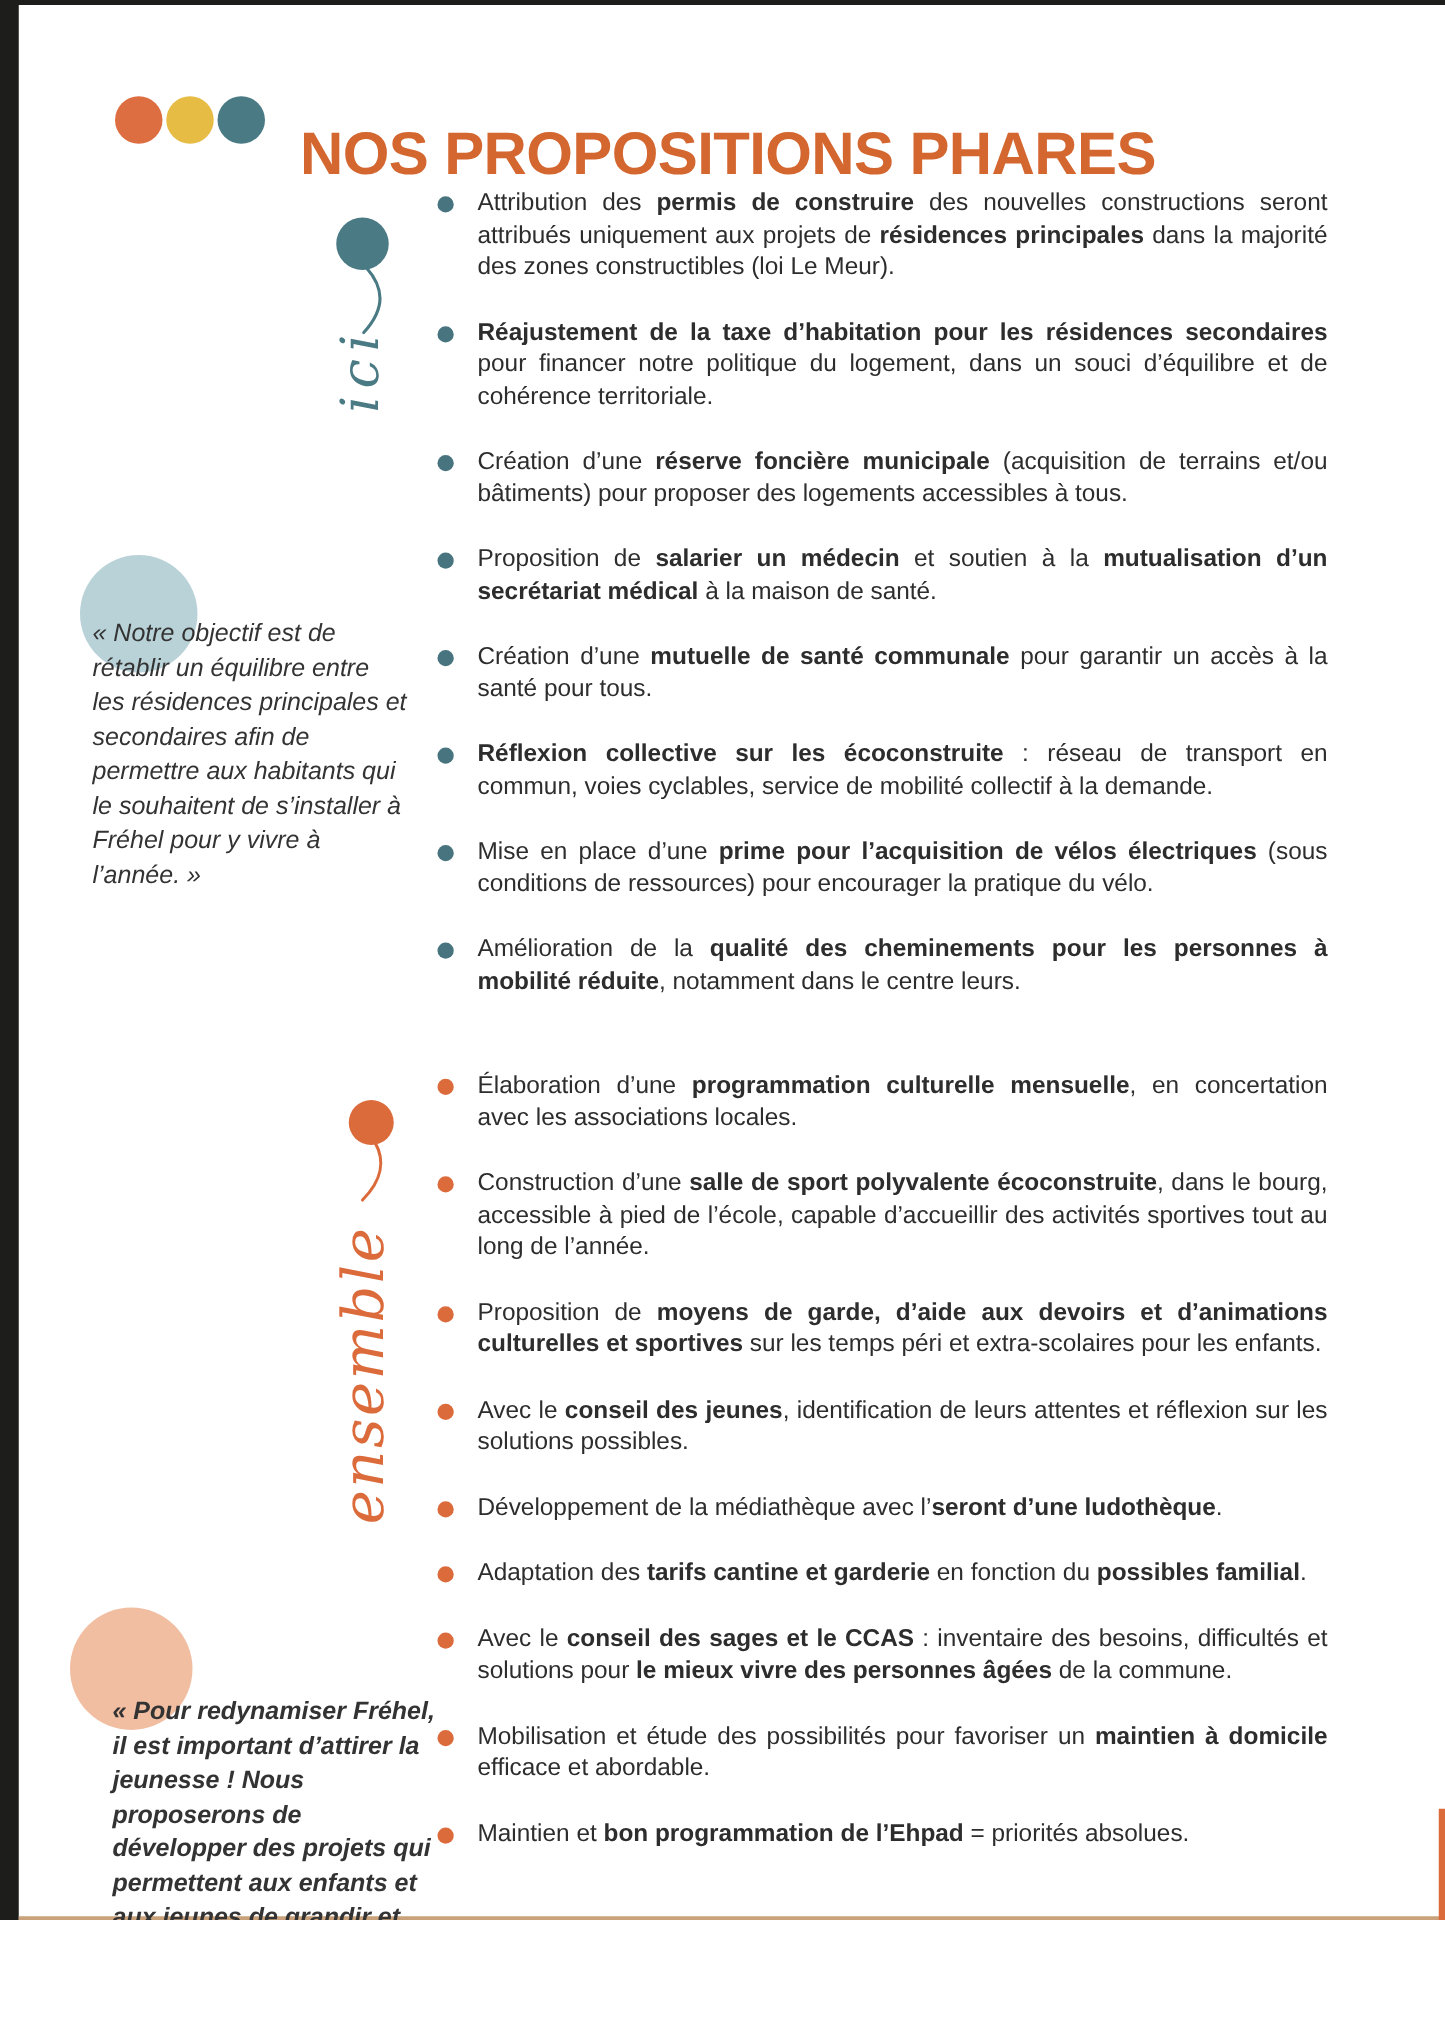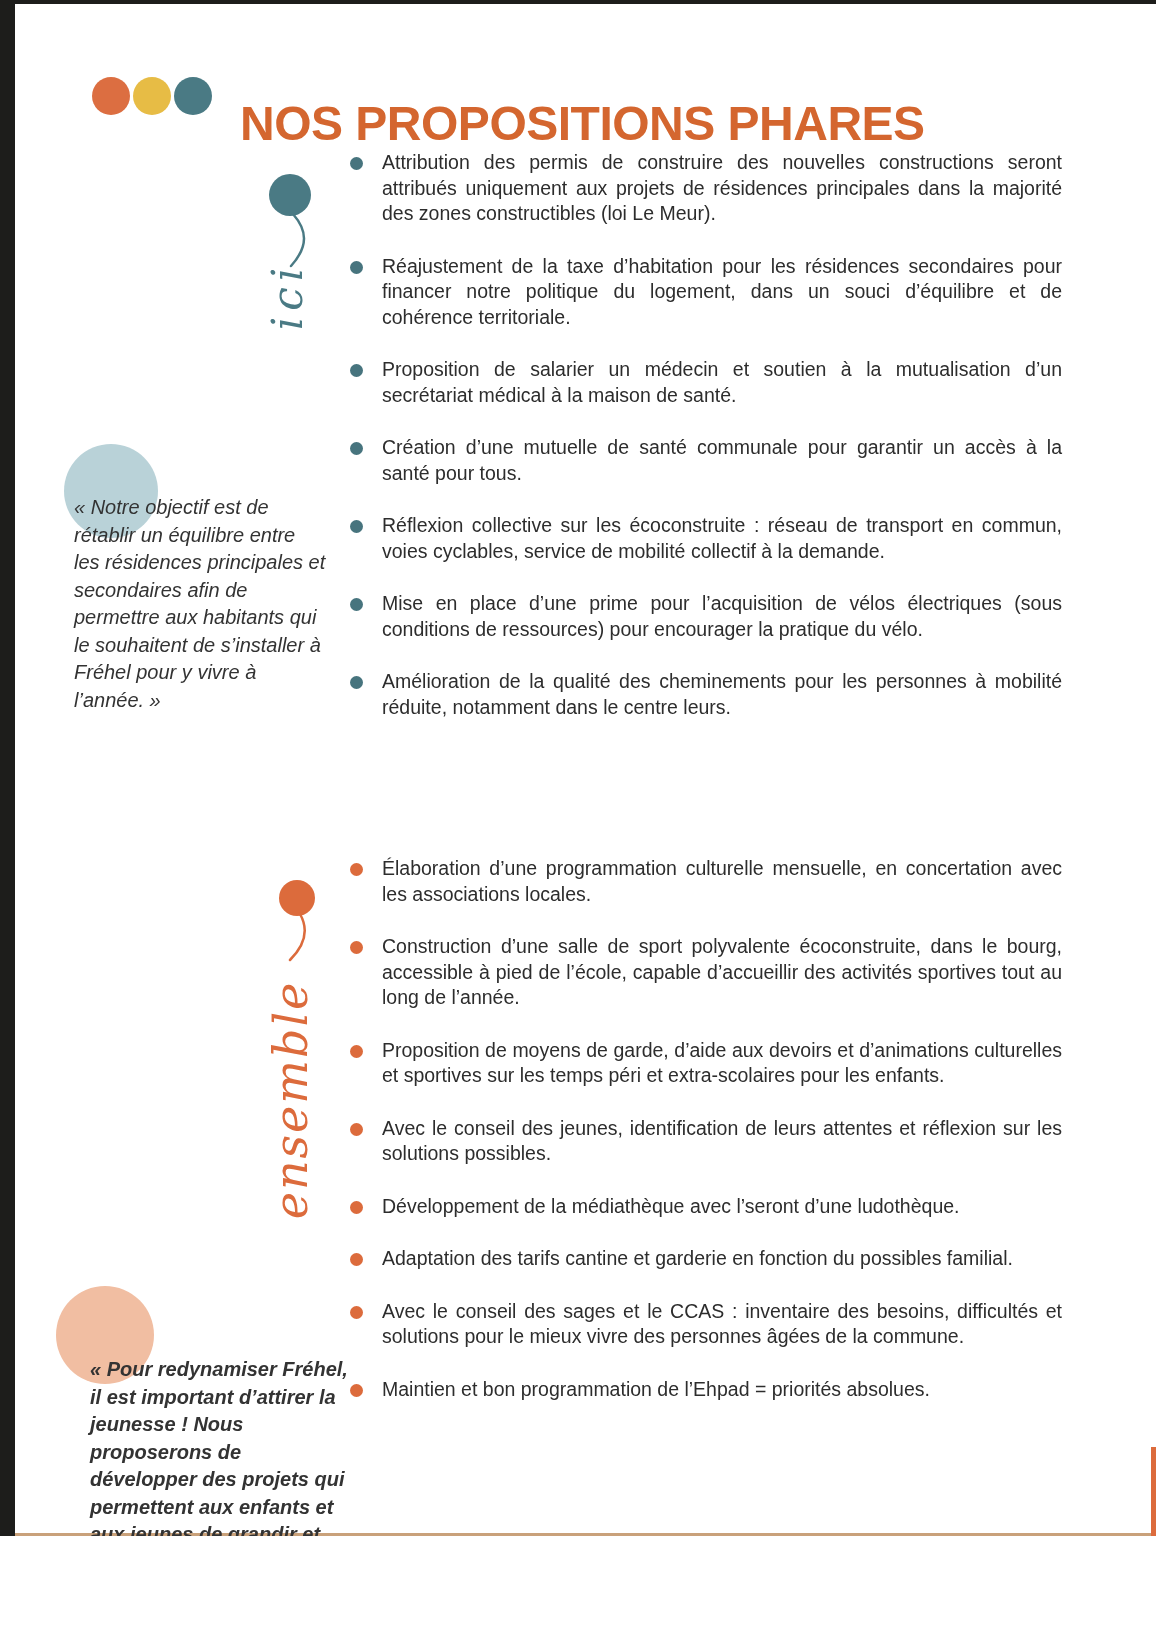--- a/index.html
+++ b/index.html
@@ -52,21 +52,21 @@
   .quote-circle-1 { left: 64px; top: 444px;  width: 94px; height: 94px; }
   .quote-circle-2 { left: 56px; top: 1286px; width: 98px; height: 98px; }
 
   
   .prop-list { position: absolute; left: 350px; width: 712px; list-style: none; margin: 0; padding: 0; }
   .list-0 { top: 150px; }
   .list-1 { top: 856px; }
   .prop-item { display: flex; align-items: flex-start; margin-bottom: 27px; }
   .prop-dot  { flex: 0 0 13px; width: 13px; height: 13px; border-radius: 50%; margin-top: 7px; margin-right: 19px; }
   .prop-text { flex: 1 1 auto; font-size: 19.5px; line-height: 25.5px; text-align: justify; margin: 0; }
-  .seg-bold  { font-weight: normal; }
+  .seg-bold  { font-weight: bold; }
 </style>
 </head>
 <body>
 
 <div class="page">
 
   <div class="edge-left" style="background: rgb(29, 29, 27);"></div>
   <div class="edge-top" style="background: rgb(29, 29, 27);"></div>
   <div class="edge-bottom" style="background: rgb(201, 161, 122);"></div>
   <div class="edge-right-accent" style="background: rgb(220, 107, 60);"></div>
@@ -100,20 +100,24 @@
     <li class="prop-item">
       <span class="prop-dot" style="background: rgb(71, 116, 126);"></span>
       <p class="prop-text"><span class="seg">Attribution des </span><span class="seg-bold">permis de construire</span><span class="seg"> des nouvelles constructions seront attribués uniquement aux projets de </span><span class="seg-bold">résidences principales</span><span class="seg"> dans la majorité des zones constructibles (loi Le Meur).</span></p>
     </li>
 
     <li class="prop-item">
       <span class="prop-dot" style="background: rgb(71, 116, 126);"></span>
       <p class="prop-text"><span class="seg-bold">Réajustement de la taxe d’habitation pour les résidences secondaires</span><span class="seg"> pour financer notre politique du logement, dans un souci d’équilibre et de cohérence territoriale.</span></p>
     </li>
 
+    <li class="prop-item">
+      <span class="prop-dot" style="background: rgb(71, 116, 126);"></span>
+      <p class="prop-text"><span class="seg">Création d’une </span><span class="seg-bold">réserve foncière municipale</span><span class="seg"> (acquisition de terrains et/ou bâtiments) pour proposer des logements accessibles à tous.</span></p>
+    </li>
 
     <li class="prop-item">
       <span class="prop-dot" style="background: rgb(71, 116, 126);"></span>
       <p class="prop-text"><span class="seg">Proposition de </span><span class="seg-bold">salarier un médecin</span><span class="seg"> et soutien à la </span><span class="seg-bold">mutualisation d’un secrétariat médical</span><span class="seg"> à la maison de santé.</span></p>
     </li>
 
     <li class="prop-item">
       <span class="prop-dot" style="background: rgb(71, 116, 126);"></span>
       <p class="prop-text"><span class="seg">Création d’une </span><span class="seg-bold">mutuelle de santé communale</span><span class="seg"> pour garantir un accès à la santé pour tous.</span></p>
     </li>
@@ -162,20 +166,24 @@
     <li class="prop-item">
       <span class="prop-dot" style="background: rgb(220, 107, 60);"></span>
       <p class="prop-text"><span class="seg">Adaptation des </span><span class="seg-bold">tarifs cantine et garderie</span><span class="seg"> en fonction du </span><span class="seg-bold">possibles familial</span><span class="seg">.</span></p>
     </li>
 
     <li class="prop-item">
       <span class="prop-dot" style="background: rgb(220, 107, 60);"></span>
       <p class="prop-text"><span class="seg">Avec le </span><span class="seg-bold">conseil des sages et le CCAS</span><span class="seg"> : inventaire des besoins, difficultés et solutions pour </span><span class="seg-bold">le mieux vivre des personnes âgées</span><span class="seg"> de la commune.</span></p>
     </li>
 
+    <li class="prop-item">
+      <span class="prop-dot" style="background: rgb(220, 107, 60);"></span>
+      <p class="prop-text"><span class="seg">Mobilisation et étude des possibilités pour favoriser un </span><span class="seg-bold">maintien à domicile</span><span class="seg"> efficace et abordable.</span></p>
+    </li>
 
     <li class="prop-item">
       <span class="prop-dot" style="background: rgb(220, 107, 60);"></span>
       <p class="prop-text"><span class="seg">Maintien et </span><span class="seg-bold">bon programmation de l’Ehpad</span><span class="seg"> = priorités absolues.</span></p>
     </li>
   </ul>
 
 </div>
 
 </body></html>

